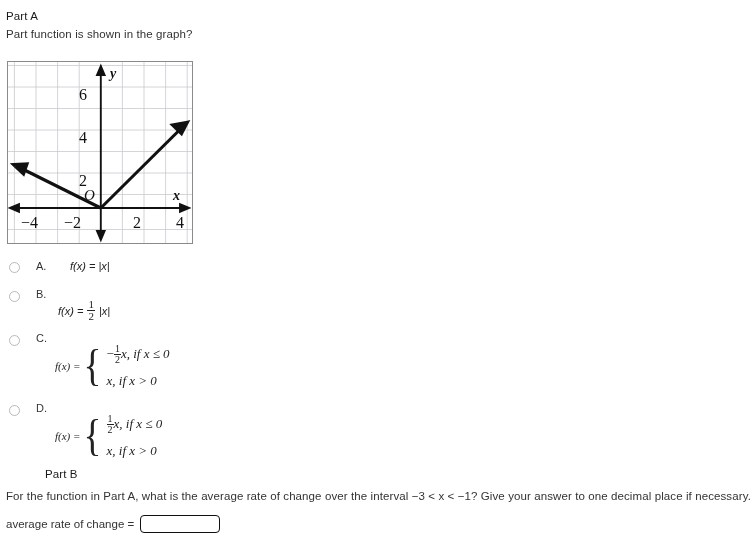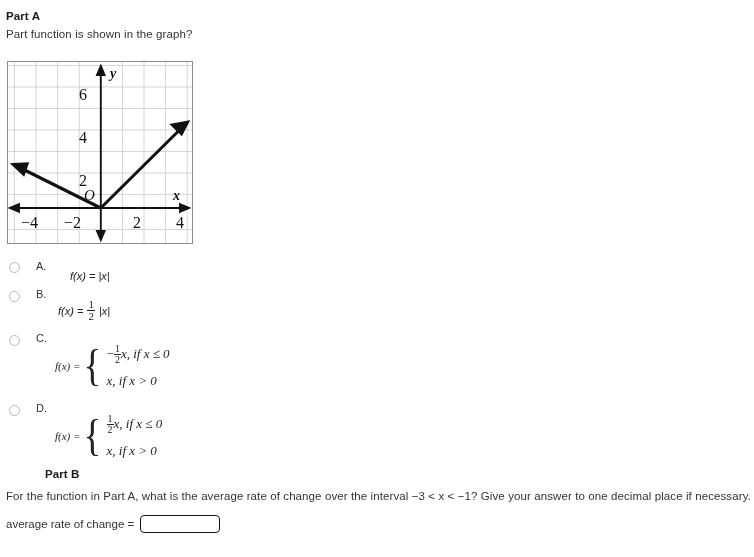--- a/index.html
+++ b/index.html
@@ -14,21 +14,21 @@
     font-family: "Liberation Sans", sans-serif;
     color: #222222;
     overflow: hidden;
   }
 
   
   .part-heading {
     position: absolute;
     left: 6px;
     font-size: 11.5px;
-    font-weight: bold;
+    font-weight: normal;
     color: #1a1a1a;
     letter-spacing: 0.1px;
   }
   .part-prompt {
     position: absolute;
     left: 6px;
     font-size: 11.5px;
     font-weight: normal;
     color: #333333;
     letter-spacing: 0.1px;
@@ -248,21 +248,21 @@
       <text x="57" y="167" font-size="16">−2</text>
       <text x="126" y="167" font-size="16">2</text>
       <text x="169" y="167" font-size="16">4</text>
     </g>
   </svg>
 </div>
 
 <div class="option-row" style="top:258px;height:22px;">
   <span class="radio" style="top:4px;"></span>
   <span class="opt-letter" style="top:2px;">A.</span>
-  <span class="opt-body fx-label" style="left:70px;top:12px;">
+  <span class="opt-body fx-label" style="left:70px;top:2px;">
     <span class="v">f(x) =</span>
     <span style="font-style:italic;">|x|</span>
   </span>
 </div>
 
 <div class="option-row" style="top:288px;height:30px;">
   <span class="radio" style="top:3px;"></span>
   <span class="opt-letter" style="top:0px;">B.</span>
   <span class="opt-body fx-label" style="left:58px;top:11px;">
     <span class="v">f(x) =</span>

